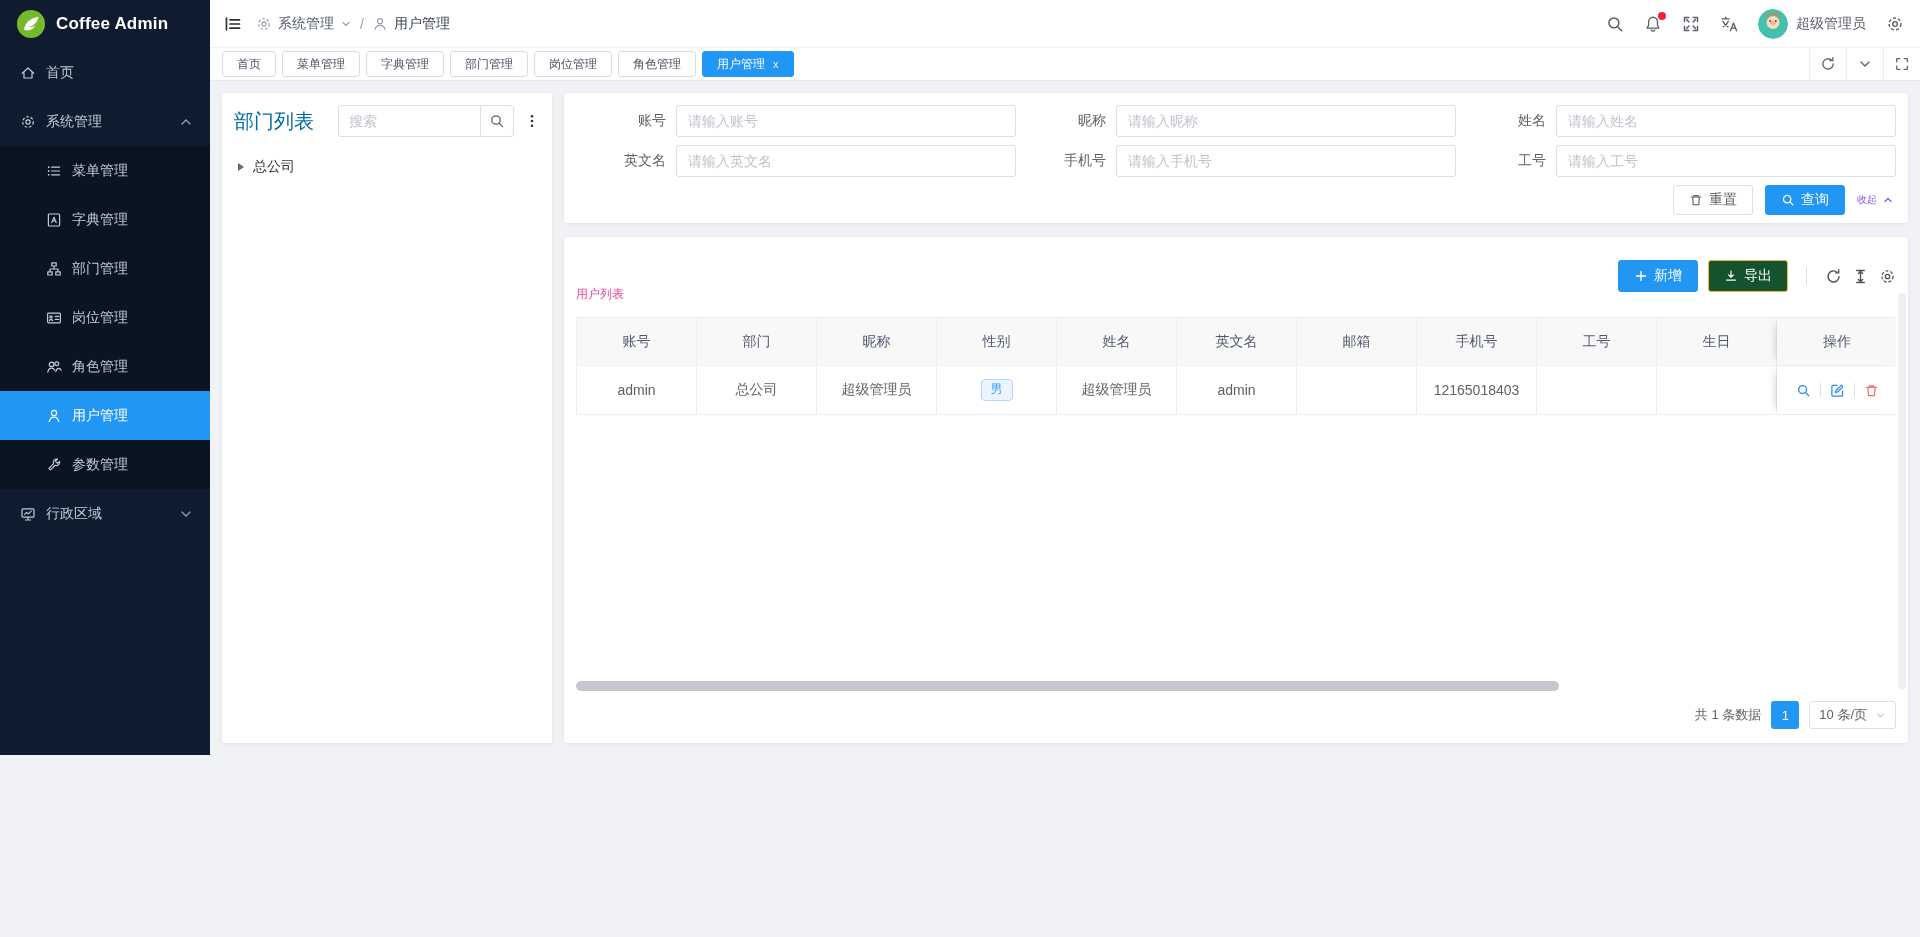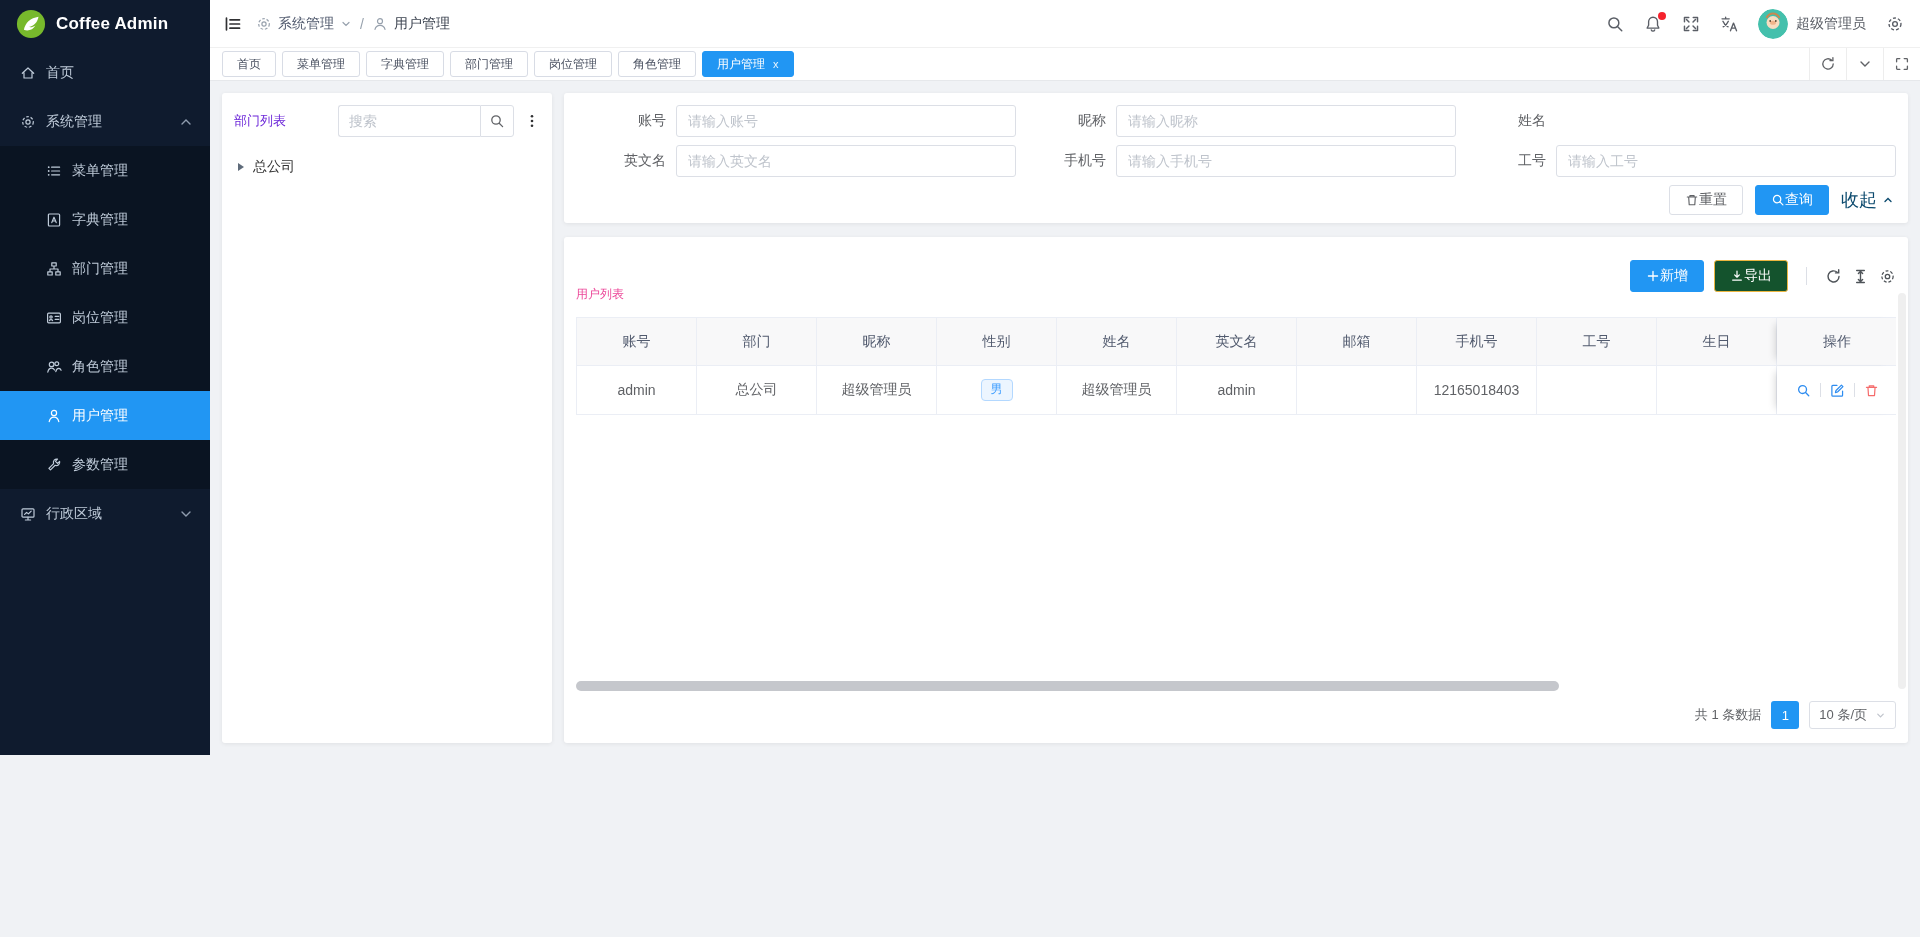--- a/index.html
+++ b/index.html
@@ -39,42 +39,42 @@
   .tab-controls { margin-left:auto; display:flex; height:32px; }
   .tab-ctrl { width:37px; display:flex; align-items:center; justify-content:center; border-left:1px solid #ededed; color:#606266; cursor:pointer; background:#fff; }
 
   
   .content { flex:1; min-height:0; display:flex; gap:12px; padding:12px; background:#f0f2f5; }
   .card { background:#fff; border-radius:3px; box-shadow:0 1px 4px rgba(0,0,0,.07); }
 
   
   .dept-card { width:330px; flex-shrink:0; padding:12px; display:flex; flex-direction:column; }
   .dept-head { display:flex; align-items:center; margin-bottom:16px; }
-  .dept-title { font-size:13px; color:#6d28d9; margin-right:auto; }
+  .dept-title { font-size:20px; color:#0369a1; margin-right:auto; }
   .input-group { display:flex; }
   .input-group input { width:142px; height:32px; border:1px solid #dcdfe6; border-right:none; border-radius:3px 0 0 3px; padding:0 10px; font-size:14px; outline:none; color:#606266; }
   .input-group .ig-btn { width:34px; height:32px; border:1px solid #dcdfe6; border-radius:0 3px 3px 0; background:#fff; display:flex; align-items:center; justify-content:center; color:#606266; cursor:pointer; }
   .dots-btn { margin-left:10px; color:#303133; display:flex; align-items:center; cursor:pointer; }
   .tree-node { display:flex; align-items:center; gap:9px; height:28px; color:#333; cursor:pointer; }
   .caret { width:0; height:0; border-left:6px solid #5f6b7a; border-top:4.5px solid transparent; border-bottom:4.5px solid transparent; margin-left:4px; }
 
   
   .right-col { flex:1; min-width:0; display:flex; flex-direction:column; gap:14px; }
   .filter-card { height:130px; padding:12px 12px 8px; display:flex; flex-direction:column; flex-shrink:0; }
   .f-row { display:grid; grid-template-columns:1fr 1fr 1fr; margin-bottom:8px; }
   .field { display:flex; align-items:center; }
   .field label { width:100px; text-align:right; padding-right:10px; color:#606266; flex-shrink:0; }
   .field input { flex:1; min-width:0; height:32px; border:1px solid #dcdfe6; border-radius:3px; padding:0 11px; font-size:14px; color:#606266; outline:none; }
   input::placeholder { color:#bfc4cc; }
   .f-actions { margin-top:auto; display:flex; justify-content:flex-end; align-items:center; gap:12px; padding-right:2px; }
-  .btn { height:30px; padding:0 15px; border-radius:3px; border:1px solid #dcdfe6; background:#fff; color:#606266; font-size:14px; display:inline-flex; align-items:center; cursor:pointer; }
+  .btn { height:30px; padding:0 15px; border-radius:3px; border:1px solid #dcdfe6; background:#fff; color:#606266; font-size:14px; display:inline-flex; align-items:center; gap:6px; cursor:pointer; }
   .btn.primary { background:#2196f3; border-color:#2196f3; color:#fff; }
   .btn.warning { background:#14532d; border-color:#ecb640; color:#fff; }
   .btn.sm { height:32px; }
-  .link { color:#0c4a6e; display:inline-flex; align-items:center; gap:5px; cursor:pointer; font-size:18px; }
+  .link { color:#8b5cf6; display:inline-flex; align-items:center; gap:5px; cursor:pointer; font-size:10px; }
 
   
   .table-card { flex:1; min-height:0; padding:12px; display:flex; flex-direction:column; position:relative; }
   .list-head { display:flex; align-items:center; margin-bottom:14px; }
   .list-title { font-size:12px; color:#ec4899; margin-right:auto;margin-top:37px; }
   .toolbar { display:flex; align-items:center; gap:10px; }
   .tool-divider { width:1px; height:18px; background:#dcdfe6; margin:0 8px; }
   .tool-icon { color:#4e5358; display:flex; cursor:pointer; }
   .t-head, .t-row { display:flex; border-left:1px solid #ebeef5; }
   .t-head { background:#f8f8f9; border-top:1px solid #ebeef5; border-bottom:1px solid #ebeef5; }
@@ -380,20 +380,21 @@
             <div class="field">
               <label>账号</label>
               <input placeholder="请输入账号" style="">
             </div>
             <div class="field">
               <label>昵称</label>
               <input placeholder="请输入昵称" style="">
             </div>
             <div class="field">
               <label>姓名</label>
+              <input placeholder="请输入姓名" style="">
             </div>
           </div>
           <div class="f-row">
             <div class="field">
               <label>英文名</label>
               <input placeholder="请输入英文名" style="">
             </div>
             <div class="field">
               <label>手机号</label>
               <input placeholder="请输入手机号" style="">

